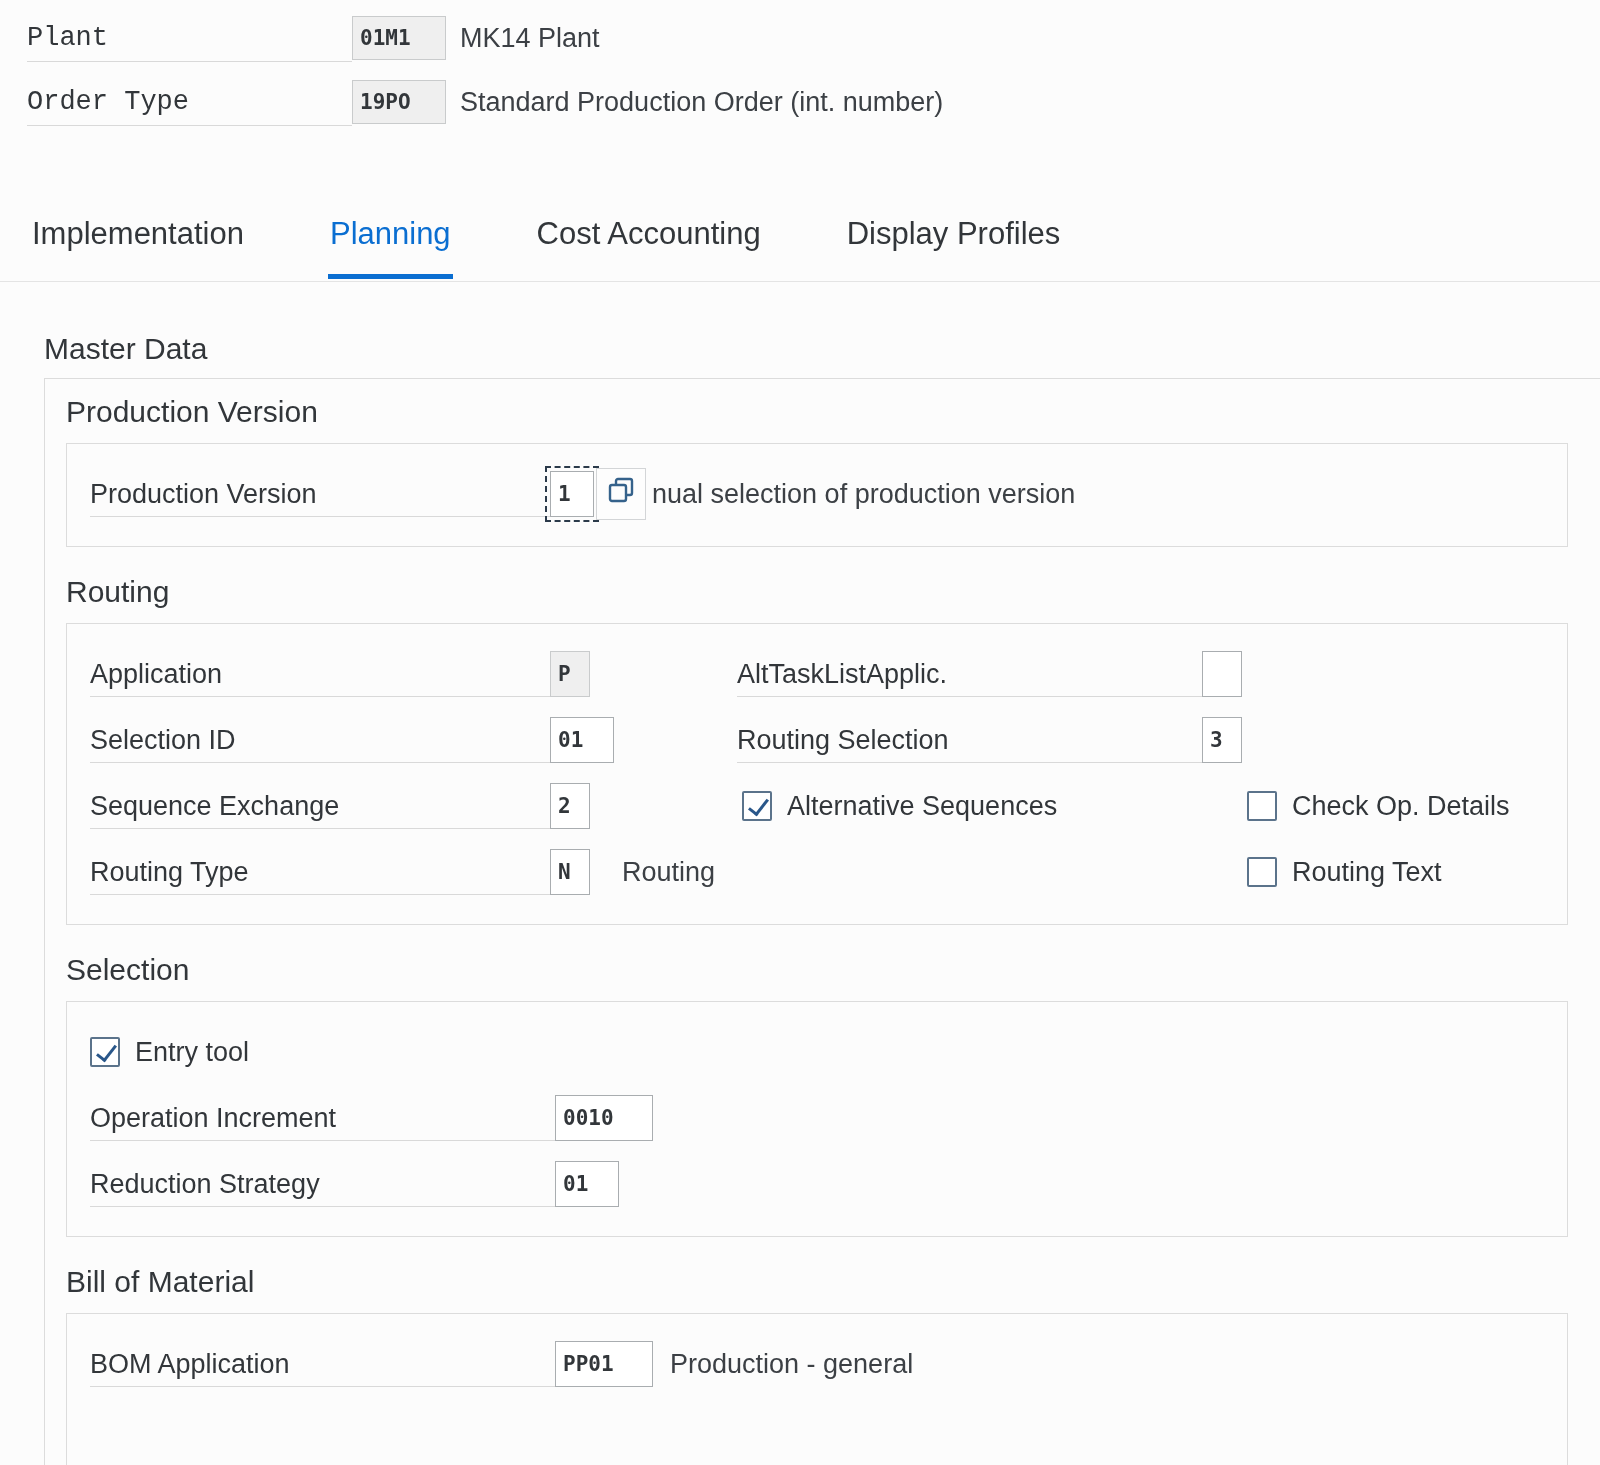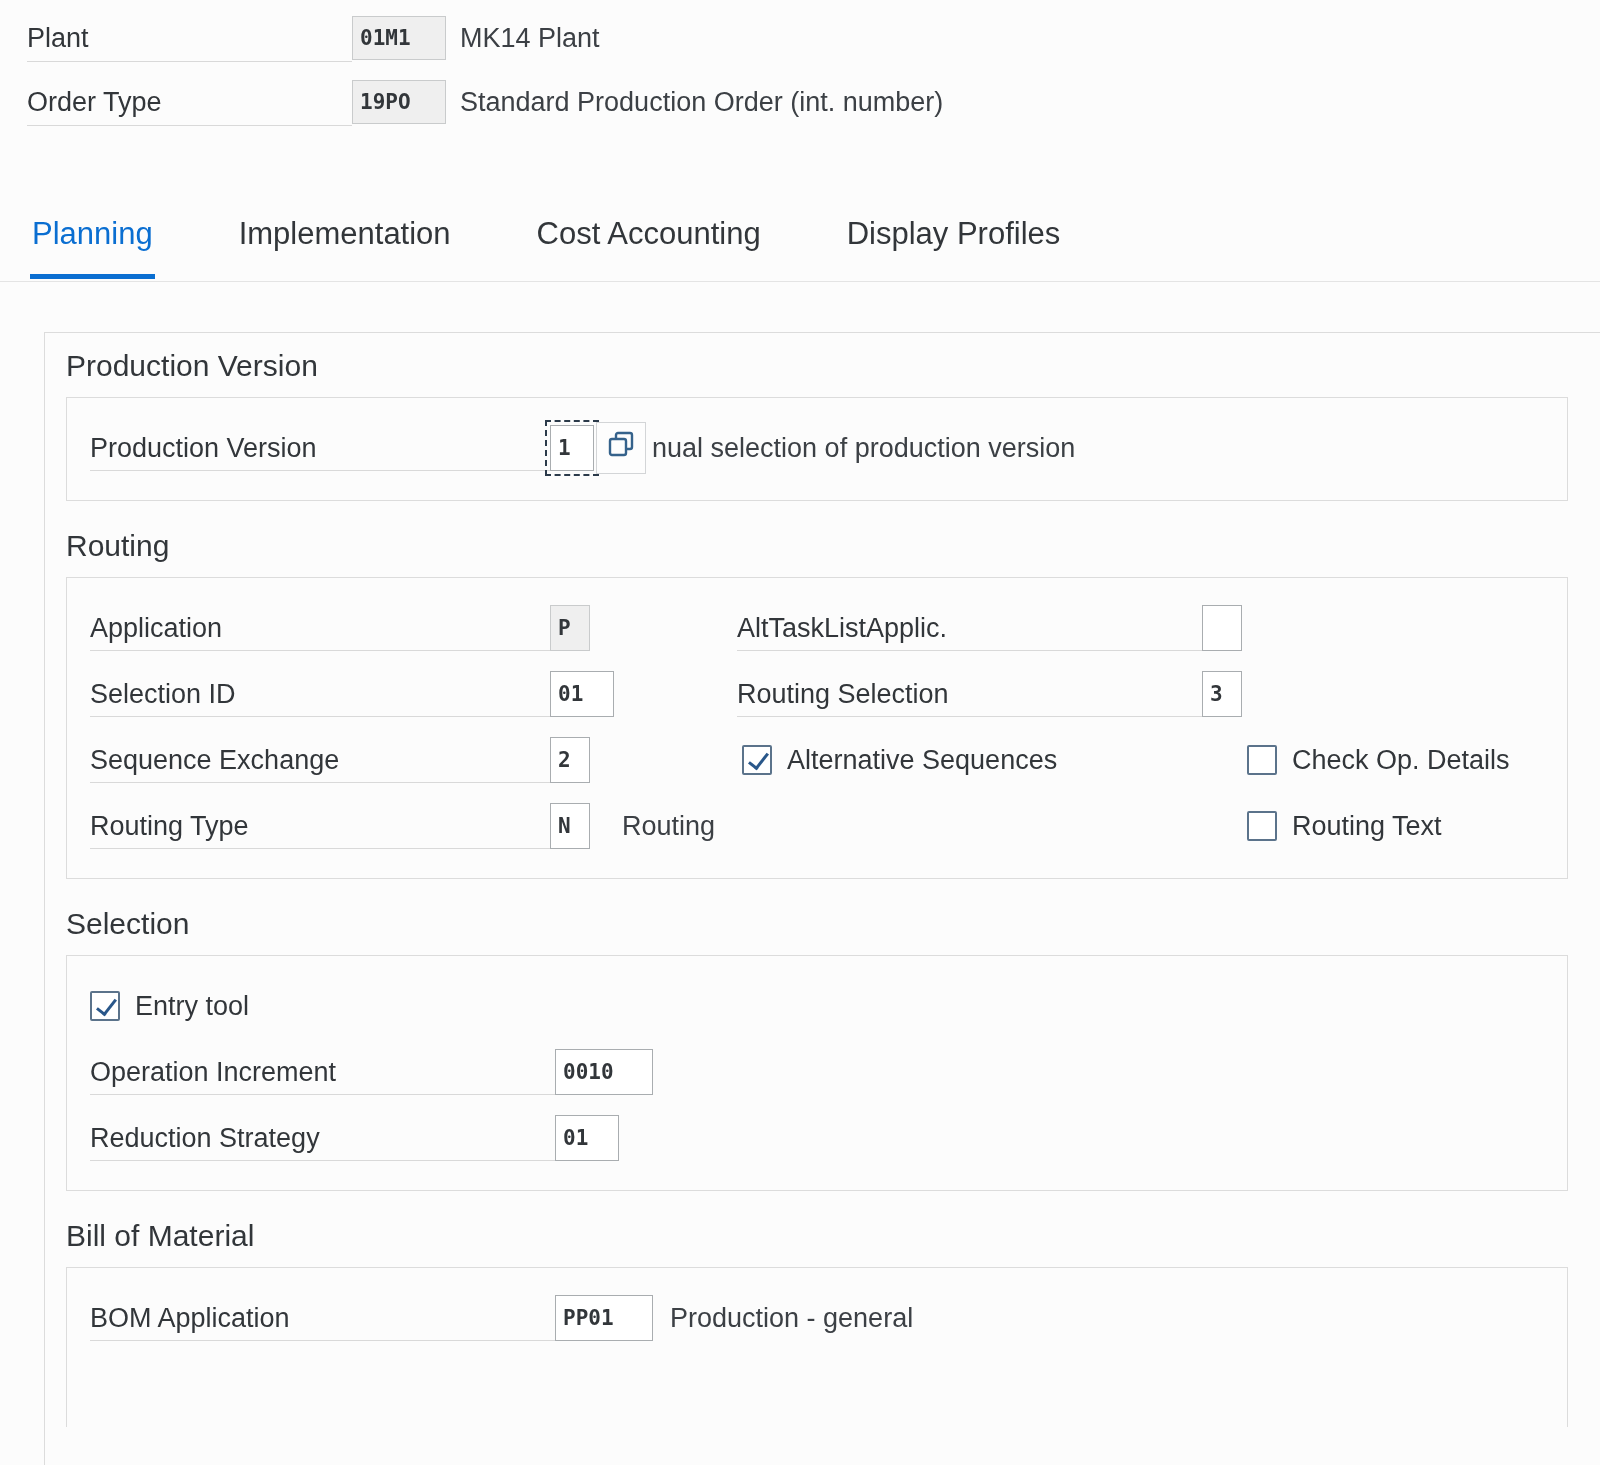--- a/index.html
+++ b/index.html
@@ -9,21 +9,21 @@
     font-family:"Liberation Sans", sans-serif;
     color:#32363a;
     font-size:27px;
   }
 
   
   .top-form { padding:8px 0 0 27px; }
   .form-row { position:relative; height:64px; }
   .top-label {
     position:absolute; left:0; top:6px; width:325px; height:48px;
-    line-height:48px; border-bottom:1px solid #d9d9d9;
+    line-height:48px; border-bottom:1px solid #d9d9d9;font-family:Liberation Mono, monospace;
   }
   .field {
     height:46px; border:1px solid #a9adb0; background:#fff;
     font-family:"DejaVu Sans Mono", monospace; font-weight:bold;
     font-size:21px; color:#32363a; padding:0 7px; outline:none;
   }
   .field.readonly { background:#efefef; border-color:#c9cbcc; }
   .top-field { position:absolute; left:325px; top:8px; width:94px; height:44px; }
   .top-desc { position:absolute; left:433px; top:6px; height:48px; line-height:48px; color:#3c4045; }
 
@@ -106,27 +106,28 @@
     <div class="top-desc">MK14 Plant</div>
   </div>
   <div class="form-row">
     <div class="top-label">Order Type</div>
     <input class="field readonly top-field" readonly="" value="19PO" style="">
     <div class="top-desc">Standard Production Order (int. number)</div>
   </div>
 </div>
 
 <div class="tabbar">
+  <div class="tab">Implementation</div>
   <div class="tab active">Planning</div>
-  <div class="tab">Implementation</div>
   <div class="tab">Cost Accounting</div>
   <div class="tab">Display Profiles</div>
 </div>
 
 <div class="content">
+  <div class="master-title">Master Data</div>
 
   <div class="outer-box">
 
     <div class="section">
       <div class="section-title">Production Version</div>
       <div class="inner-box">
         <div class="frow">
           <div class="label-cell">Production Version</div>
           <input class="field focused f-field w44" value="1" style="">
           <div class="vh-btn">

